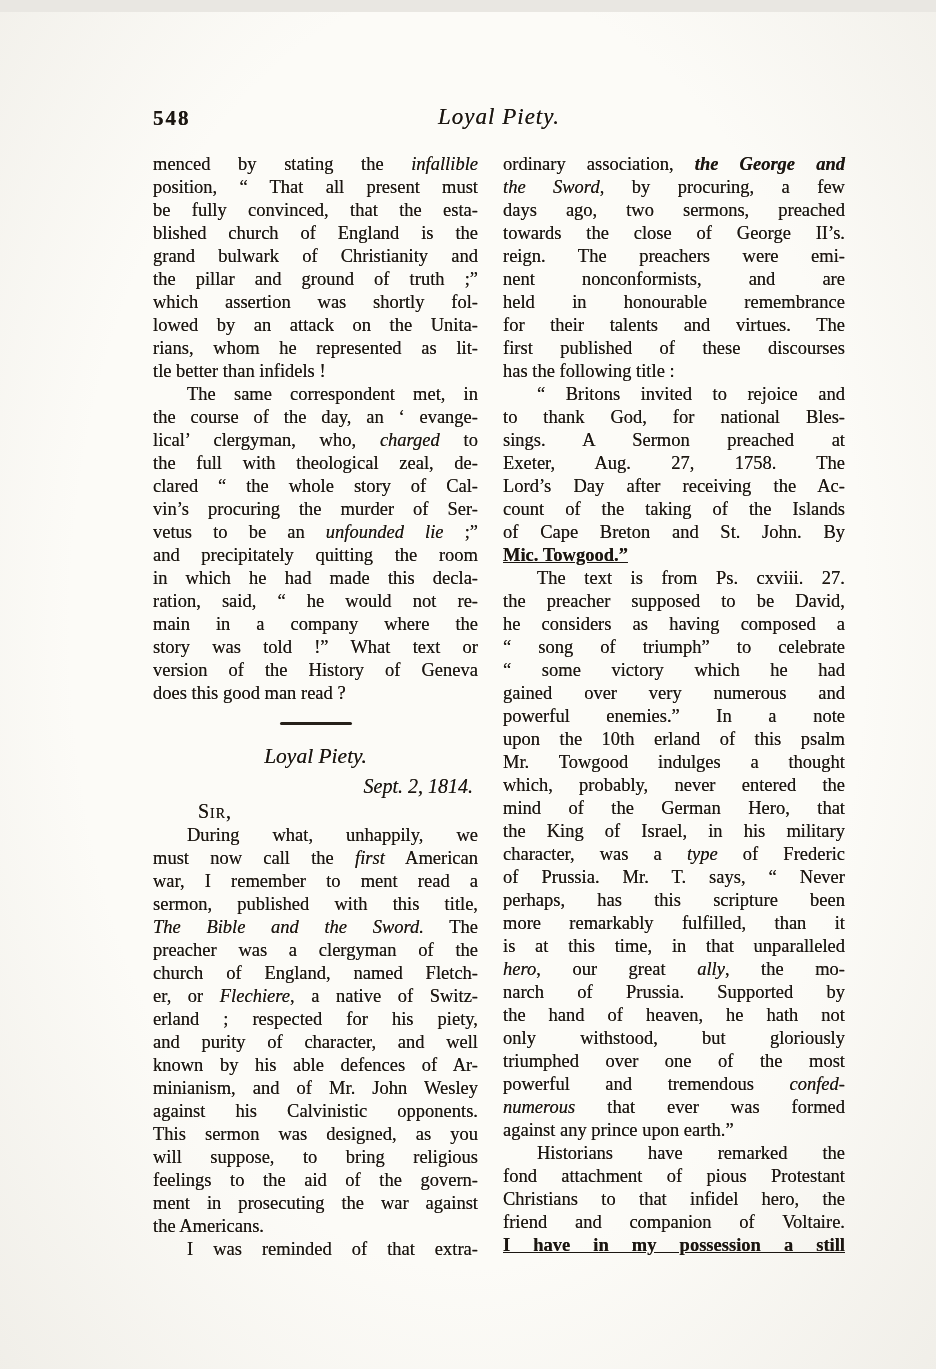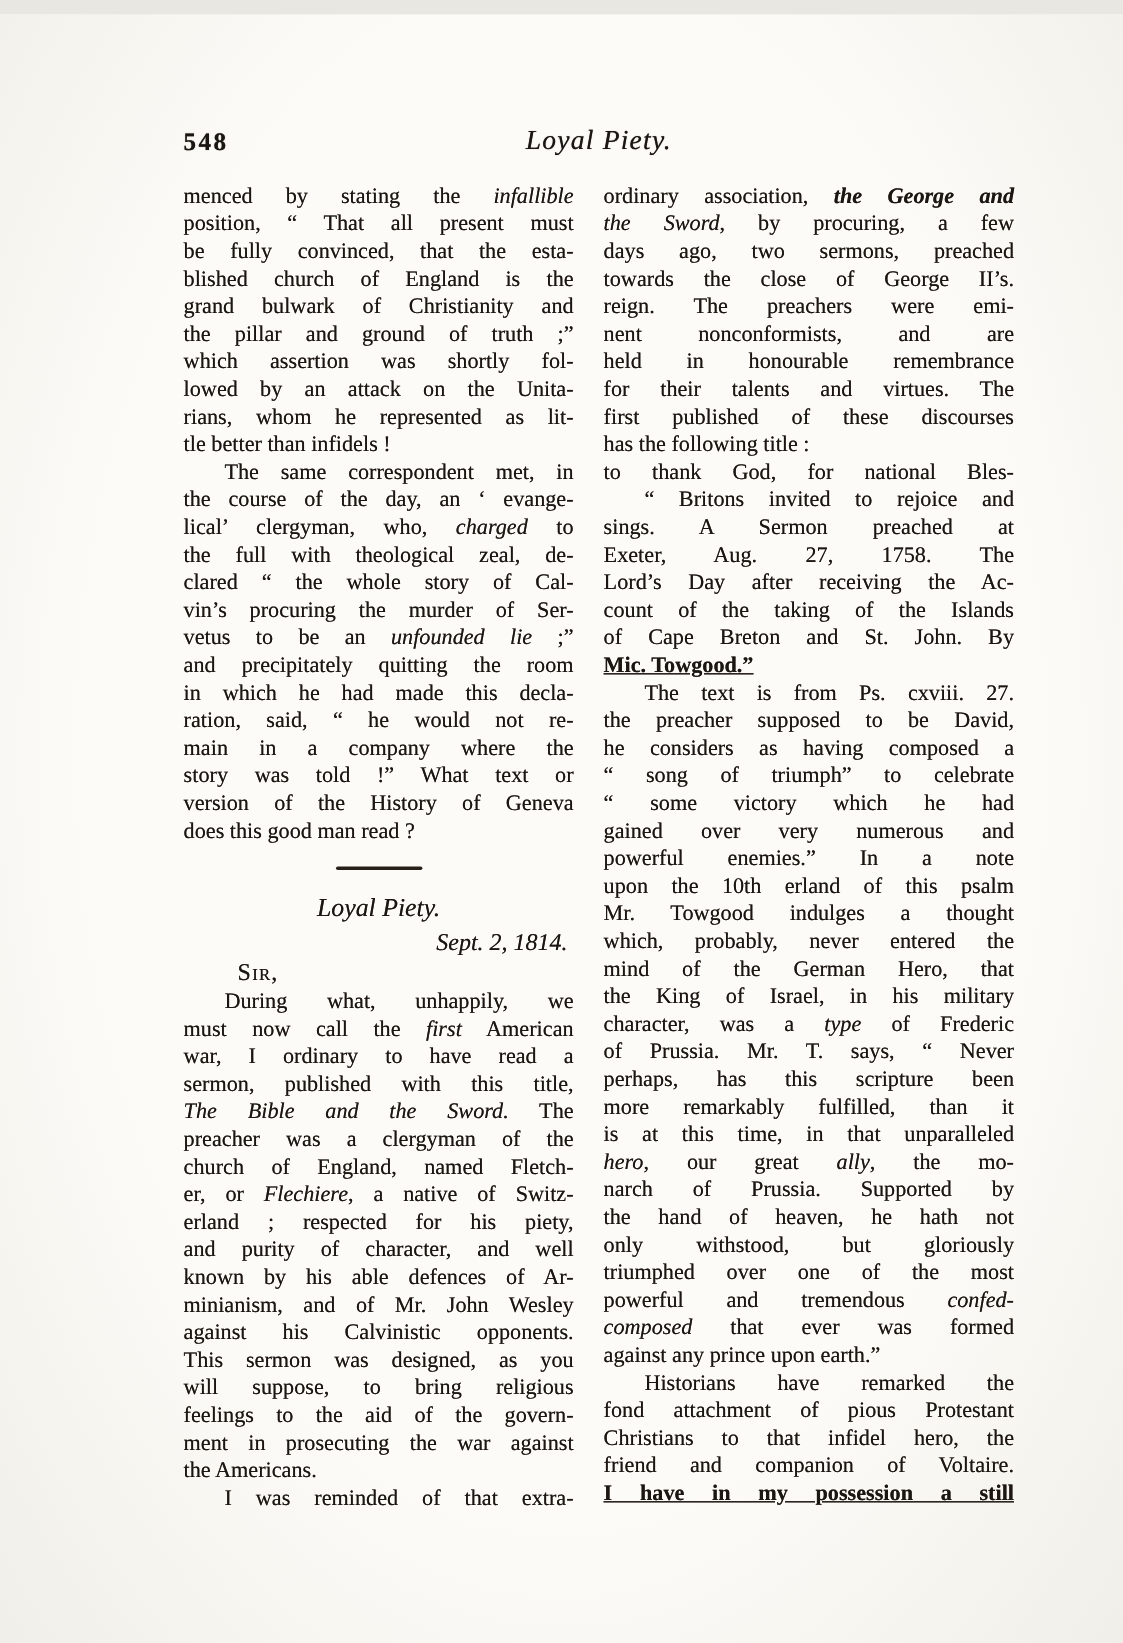--- a/index.html
+++ b/index.html
@@ -95,21 +95,21 @@
         <div class="line">version of the History of Geneva</div>
         <div class="line nojust">does this good man read ?</div>
         <div class="divider-row">
           <span class="rule"></span>
         </div>
         <div class="line heading nojust al-c"><span class="run-i">Loyal Piety.</span></div>
         <div class="line dateline nojust al-r"><span class="run-i">Sept. 2, 1814.</span></div>
         <div class="line salutation nojust"><span class="run-sc">Sir,</span></div>
         <div class="line indent">During what, unhappily, we</div>
         <div class="line">must now call the <span class="run-i">first</span> American</div>
-        <div class="line">war, I ordinary to have read a</div>
+        <div class="line">war, I remember to ment read a</div>
         <div class="line">sermon, published with this title,</div>
         <div class="line"><span class="run-i">The Bible and the Sword.</span> The</div>
         <div class="line">preacher was a clergyman of the</div>
         <div class="line">church of England, named Fletch-</div>
         <div class="line">er, or <span class="run-i">Flechiere</span>, a native of Switz-</div>
         <div class="line">erland ; respected for his piety,</div>
         <div class="line">and purity of character, and well</div>
         <div class="line">known by his able defences of Ar-</div>
         <div class="line">minianism, and of Mr. John Wesley</div>
         <div class="line">against his Calvinistic opponents.</div>
@@ -124,22 +124,22 @@
         <div class="line">ordinary association, <span class="run-bi">the George and</span></div>
         <div class="line"><span class="run-i">the Sword</span>, by procuring, a few</div>
         <div class="line">days ago, two sermons, preached</div>
         <div class="line">towards the close of George II’s.</div>
         <div class="line">reign. The preachers were emi-</div>
         <div class="line">nent nonconformists, and are</div>
         <div class="line">held in honourable remembrance</div>
         <div class="line">for their talents and virtues. The</div>
         <div class="line">first published of these discourses</div>
         <div class="line nojust">has the following title :</div>
+        <div class="line indent">“ Britons invited to rejoice and</div>
         <div class="line">to thank God, for national Bles-</div>
-        <div class="line indent">“ Britons invited to rejoice and</div>
         <div class="line">sings. A Sermon preached at</div>
         <div class="line">Exeter, Aug. 27, 1758. The</div>
         <div class="line">Lord’s Day after receiving the Ac-</div>
         <div class="line">count of the taking of the Islands</div>
         <div class="line">of Cape Breton and St. John. By</div>
         <div class="line nojust dark">Mic. Towgood.”</div>
         <div class="line indent">The text is from Ps. cxviii. 27.</div>
         <div class="line">the preacher supposed to be David,</div>
         <div class="line">he considers as having composed a</div>
         <div class="line">“ song of triumph” to celebrate</div>
@@ -155,21 +155,21 @@
         <div class="line">of Prussia. Mr. T. says, “ Never</div>
         <div class="line">perhaps, has this scripture been</div>
         <div class="line">more remarkably fulfilled, than it</div>
         <div class="line">is at this time, in that unparalleled</div>
         <div class="line"><span class="run-i">hero</span>, our great <span class="run-i">ally</span>, the mo-</div>
         <div class="line">narch of Prussia. Supported by</div>
         <div class="line">the hand of heaven, he hath not</div>
         <div class="line">only withstood, but gloriously</div>
         <div class="line">triumphed over one of the most</div>
         <div class="line">powerful and tremendous <span class="run-i">confed-</span></div>
-        <div class="line"><span class="run-i">composed</span> that ever was formed</div>
+        <div class="line"><span class="run-i">numerous</span> that ever was formed</div>
         <div class="line nojust">against any prince upon earth.”</div>
         <div class="line indent">Historians have remarked the</div>
         <div class="line">fond attachment of pious Protestant</div>
         <div class="line">Christians to that infidel hero, the</div>
         <div class="line">friend and companion of Voltaire.</div>
         <div class="line dark">I have in my possession a still</div>
       </div>
   </div>
 </div>
 

